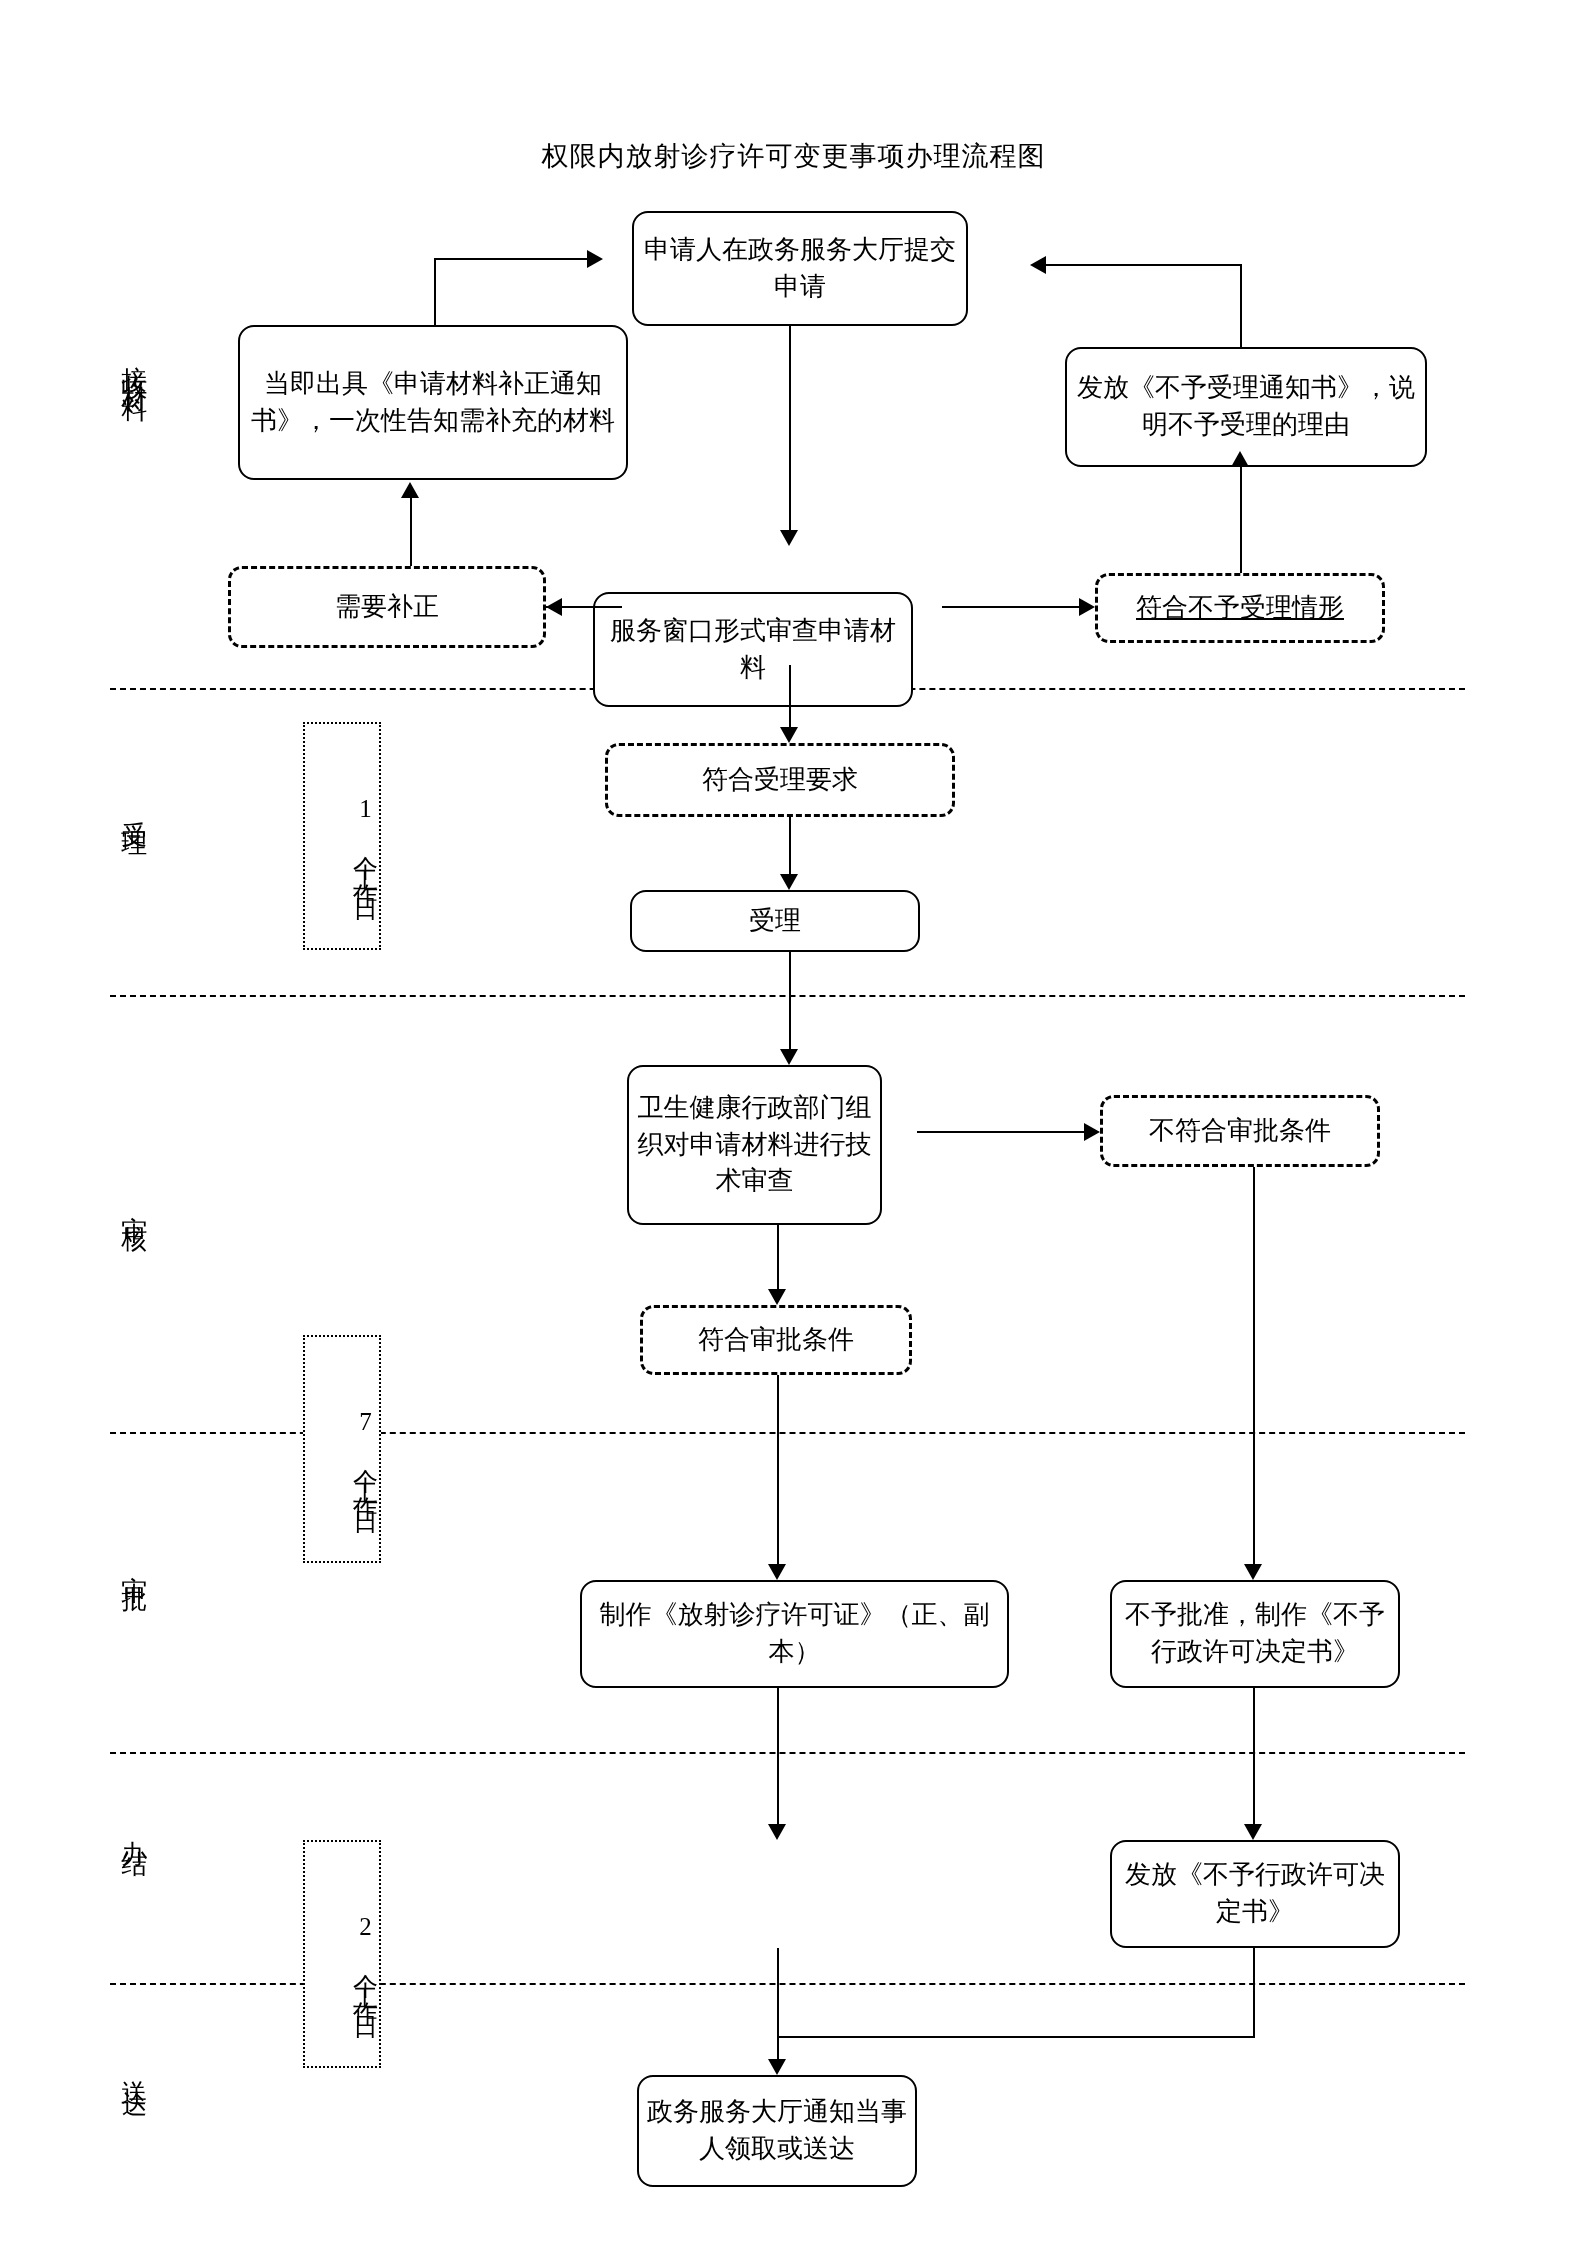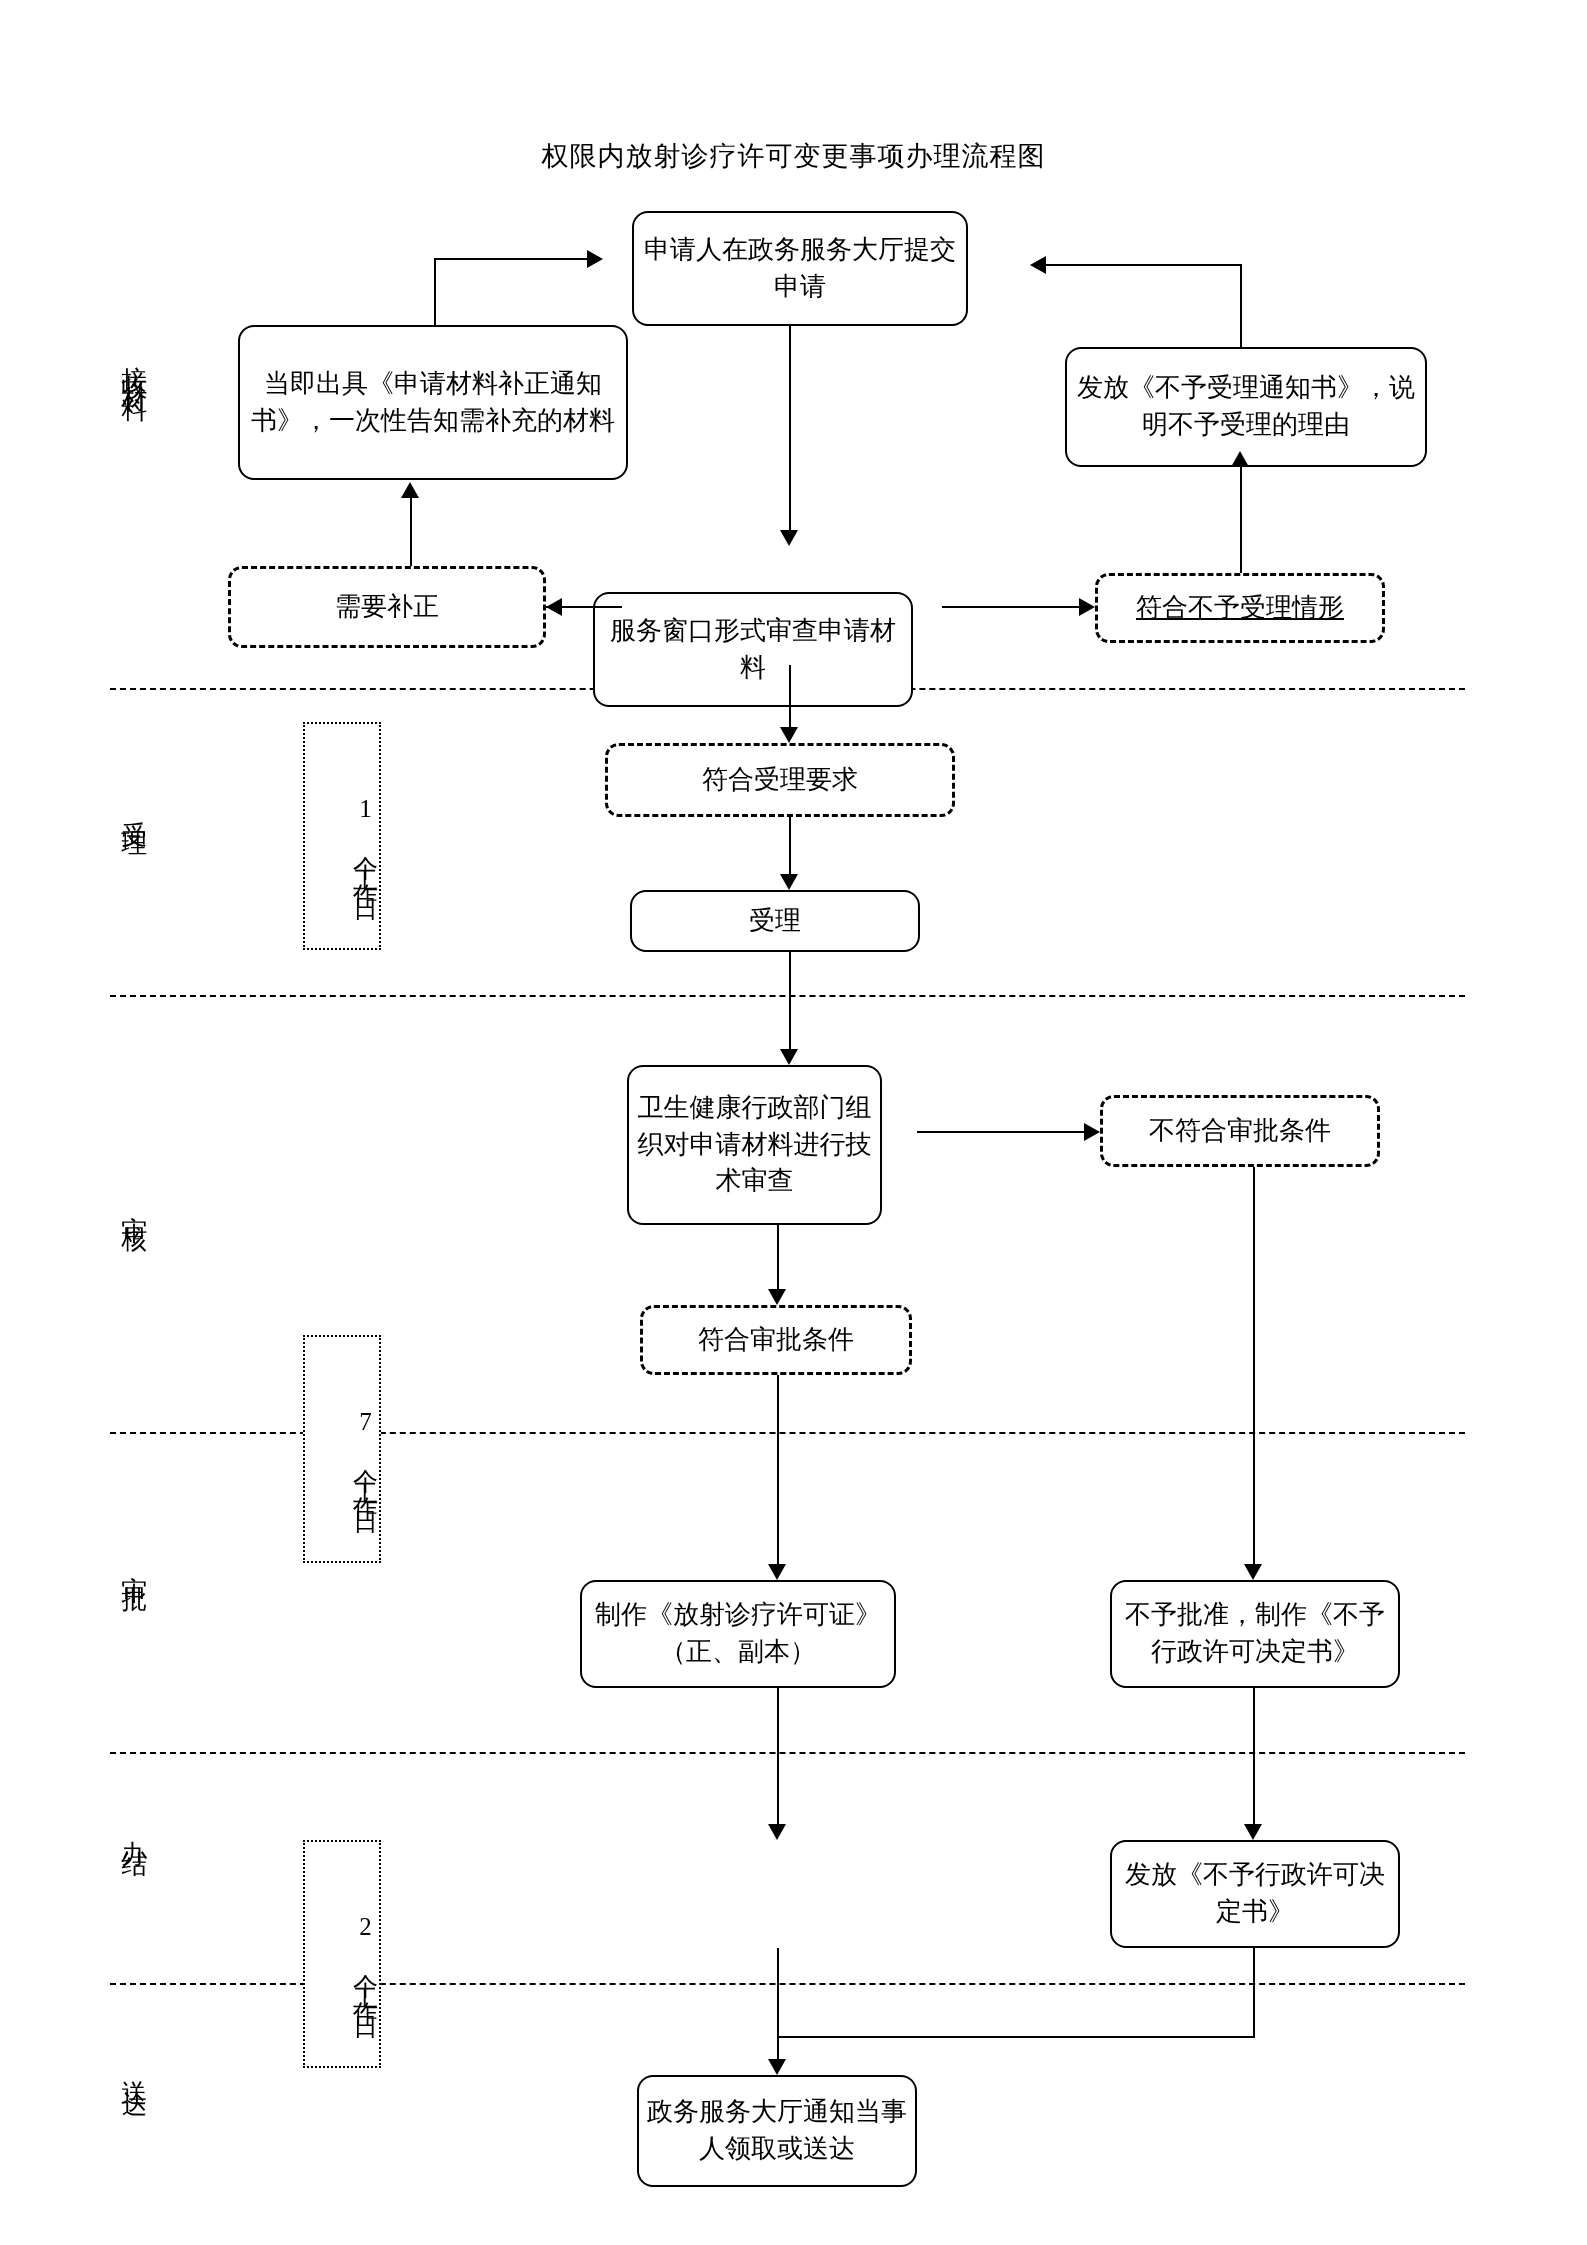--- a/index.html
+++ b/index.html
@@ -169,21 +169,21 @@
   <div class="node dashed" style="left:605px; top:743px; width:350px; height:74px;">符合受理要求</div>
 
   <div class="node solid" style="left:630px; top:890px; width:290px; height:62px;">受理</div>
 
   <div class="node solid" style="left:627px; top:1065px; width:255px; height:160px;">卫生健康行政部门组织对申请材料进行技术审查</div>
 
   <div class="node dashed" style="left:1100px; top:1095px; width:280px; height:72px;">不符合审批条件</div>
 
   <div class="node dashed" style="left:640px; top:1305px; width:272px; height:70px;text-align:center;">符合审批条件</div>
 
-  <div class="node solid" style="left:580px; top:1580px; width:316px; height:108px;">制作《放射诊疗许可证》（正、副本）</div>
+  <div class="node solid" style="left:580px; top:1580px; width:429px; height:108px;">制作《放射诊疗许可证》（正、副本）</div>
 
   <div class="node solid" style="left:1110px; top:1580px; width:290px; height:108px;">不予批准，制作《不予行政许可决定书》</div>
 
 
   <div class="node solid" style="left:1110px; top:1840px; width:290px; height:108px;">发放《不予行政许可决定书》</div>
 
   <div class="node solid" style="left:637px; top:2075px; width:280px; height:112px;">政务服务大厅通知当事人领取或送达</div>
 
   <div class="vline" style="left:789px; top:326px; height:204px;"></div>
   <div class="arrow-down" style="left:780px; top:530px;"></div>

